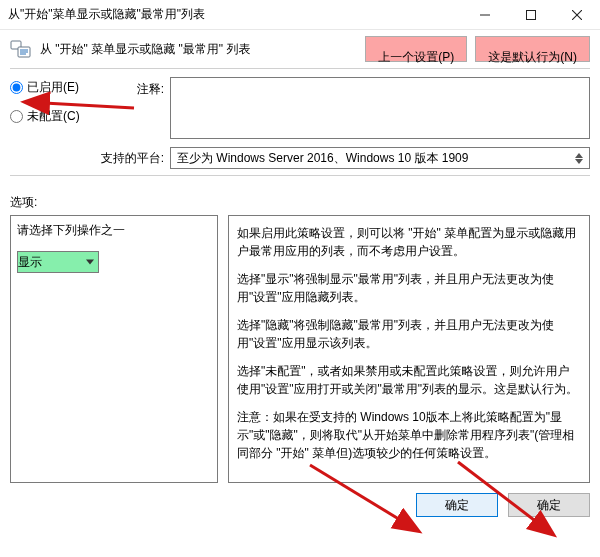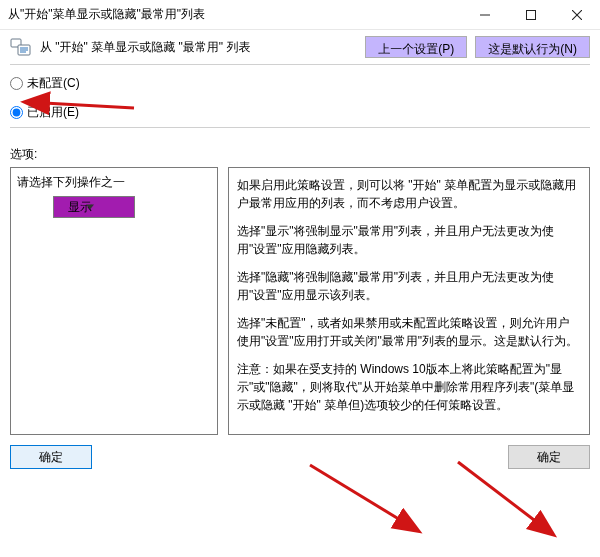--- a/index.html
+++ b/index.html
@@ -43,23 +43,23 @@
     gap: 8px;
   }
   .policy-icon {
     width: 22px; height: 22px; flex-shrink: 0;
     display: flex; align-items: center; justify-content: center;
   }
   .policy-title { flex: 1; font-size: 12px; color: #000; }
   .nav-btns { display: flex; gap: 8px; }
   button.nav {
     font: inherit;
-    background: #c4b5fd;
+    background: #fca5a5;
     border: 1px solid #adadad;
-    padding: 4px 12px;
+    padding: 12px 12px;
     min-width: 88px;
     height: 22px;
     cursor: default;
   }
 
   .divider { height: 1px; background: #d0d0d0; margin: 2px 10px; }
 
   
   .upper {
     display: flex;
@@ -116,33 +116,32 @@
     padding: 0 10px;
     height: 268px;
   }
   .options-panel {
     width: 208px;
     border: 1px solid #7a7a7a;
     padding: 6px;
     background: #fff;
     display: flex;
     flex-direction: column;
-    gap: 5px;
+    gap: 12px;
   }
   .option-label { font-size: 12px; }
   .select-wrap { position: relative; width: 82px; height: 22px; }
   select.combo {
     width: 100%;
     height: 100%;
     font: inherit;
     border: 1px solid #7a7a7a;
-    background: #a21caf;
-    padding-left: 14px;
+    background: #86efac;
+    padding-left: 0;
     appearance: none;
-    margin-left: 36px;
   }
   .select-wrap .chev {
     position: absolute; right: 5px; top: 50%; transform: translateY(-50%);
     width:0;height:0;border-left:4px solid transparent;border-right:4px solid transparent;border-top:5px solid #333;
     pointer-events: none;
   }
 
   .help-panel {
     flex: 1;
     border: 1px solid #7a7a7a;
@@ -150,21 +149,21 @@
     background: #fff;
     overflow: auto;
     font-size: 12px;
     line-height: 1.5;
   }
   .help-panel p { margin: 0 0 10px 0; }
 
   
   .footer {
     display: flex;
-    justify-content: space-between;
+    justify-content: flex-end;
     gap: 10px;
     padding: 10px 10px 0 10px;
   }
   button.action {
     font: inherit;
     background: #e1e1e1;
     border: 1px solid #adadad;
     padding: 0;
     width: 82px;
     height: 24px;
@@ -215,26 +214,42 @@
     <button class="nav">上一个设置(P)</button>
     <button class="nav">这是默认行为(N)</button>
   </div>
 </div>
 
 <div class="divider"></div>
 
 <div class="upper">
   <div class="radio-col">
     <div class="radio-row">
+      <input type="radio" name="state" id="r2" checked="" style="">
+      <label for="r2">已启用(E)</label>
+    </div>
+    <div class="radio-row">
       <input type="radio" name="state" id="r1" style="">
       <label for="r1">未配置(C)</label>
     </div>
-    <div class="radio-row">
-      <input type="radio" name="state" id="r2" checked="" style="">
-      <label for="r2">已启用(E)</label>
+  </div>
+  <div class="right-col">
+    <div class="field-row">
+      <div class="field-label">注释:</div>
+      <textarea class="comment-box" value="" style=""></textarea>
+    </div>
+    <div class="platform-row">
+      <div class="platform-label">支持的平台:</div>
+      <div class="platform-box">
+        <span class="txt">至少为 Windows Server 2016、Windows 10 版本 1909</span>
+        <span class="spin">
+          <span class="spin-tri spin-up"></span>
+          <span class="spin-tri spin-down"></span>
+        </span>
+      </div>
     </div>
   </div>
 </div>
 
 <div class="divider"></div>
 
 <div class="labels-row">
   <div class="left-lbl">选项:</div>
 </div>
 
@@ -244,21 +259,21 @@
     <div class="select-wrap">
       <select class="combo" id="combo"><option value="显示">显示</option><option value="隐藏">隐藏</option></select>
       <span class="chev"></span>
     </div>
   </div>
   <div class="help-panel">
     <p>如果启用此策略设置，则可以将 "开始" 菜单配置为显示或隐藏用户最常用应用的列表，而不考虑用户设置。</p>
     <p>选择"显示"将强制显示"最常用"列表，并且用户无法更改为使用"设置"应用隐藏列表。</p>
     <p>选择"隐藏"将强制隐藏"最常用"列表，并且用户无法更改为使用"设置"应用显示该列表。</p>
     <p>选择"未配置"，或者如果禁用或未配置此策略设置，则允许用户使用"设置"应用打开或关闭"最常用"列表的显示。这是默认行为。</p>
-    <p>注意：如果在受支持的 Windows 10版本上将此策略配置为"显示"或"隐藏"，则将取代"从开始菜单中删除常用程序列表"(菜单显示或隐藏 "开始" 菜单但)选项较少的任何策略设置。</p>
+    <p>注意：如果在受支持的 Windows 10版本上将此策略配置为"显示"或"隐藏"，则将取代"从开始菜单中删除常用程序列表"(管理相同部分 "开始" 菜单但)选项较少的任何策略设置。</p>
   </div>
 </div>
 
 <div class="footer">
   <button class="action primary">确定</button>
   <button class="action">确定</button>
 </div>
 
 <svg class="anno" width="600" height="557">
   <defs>

